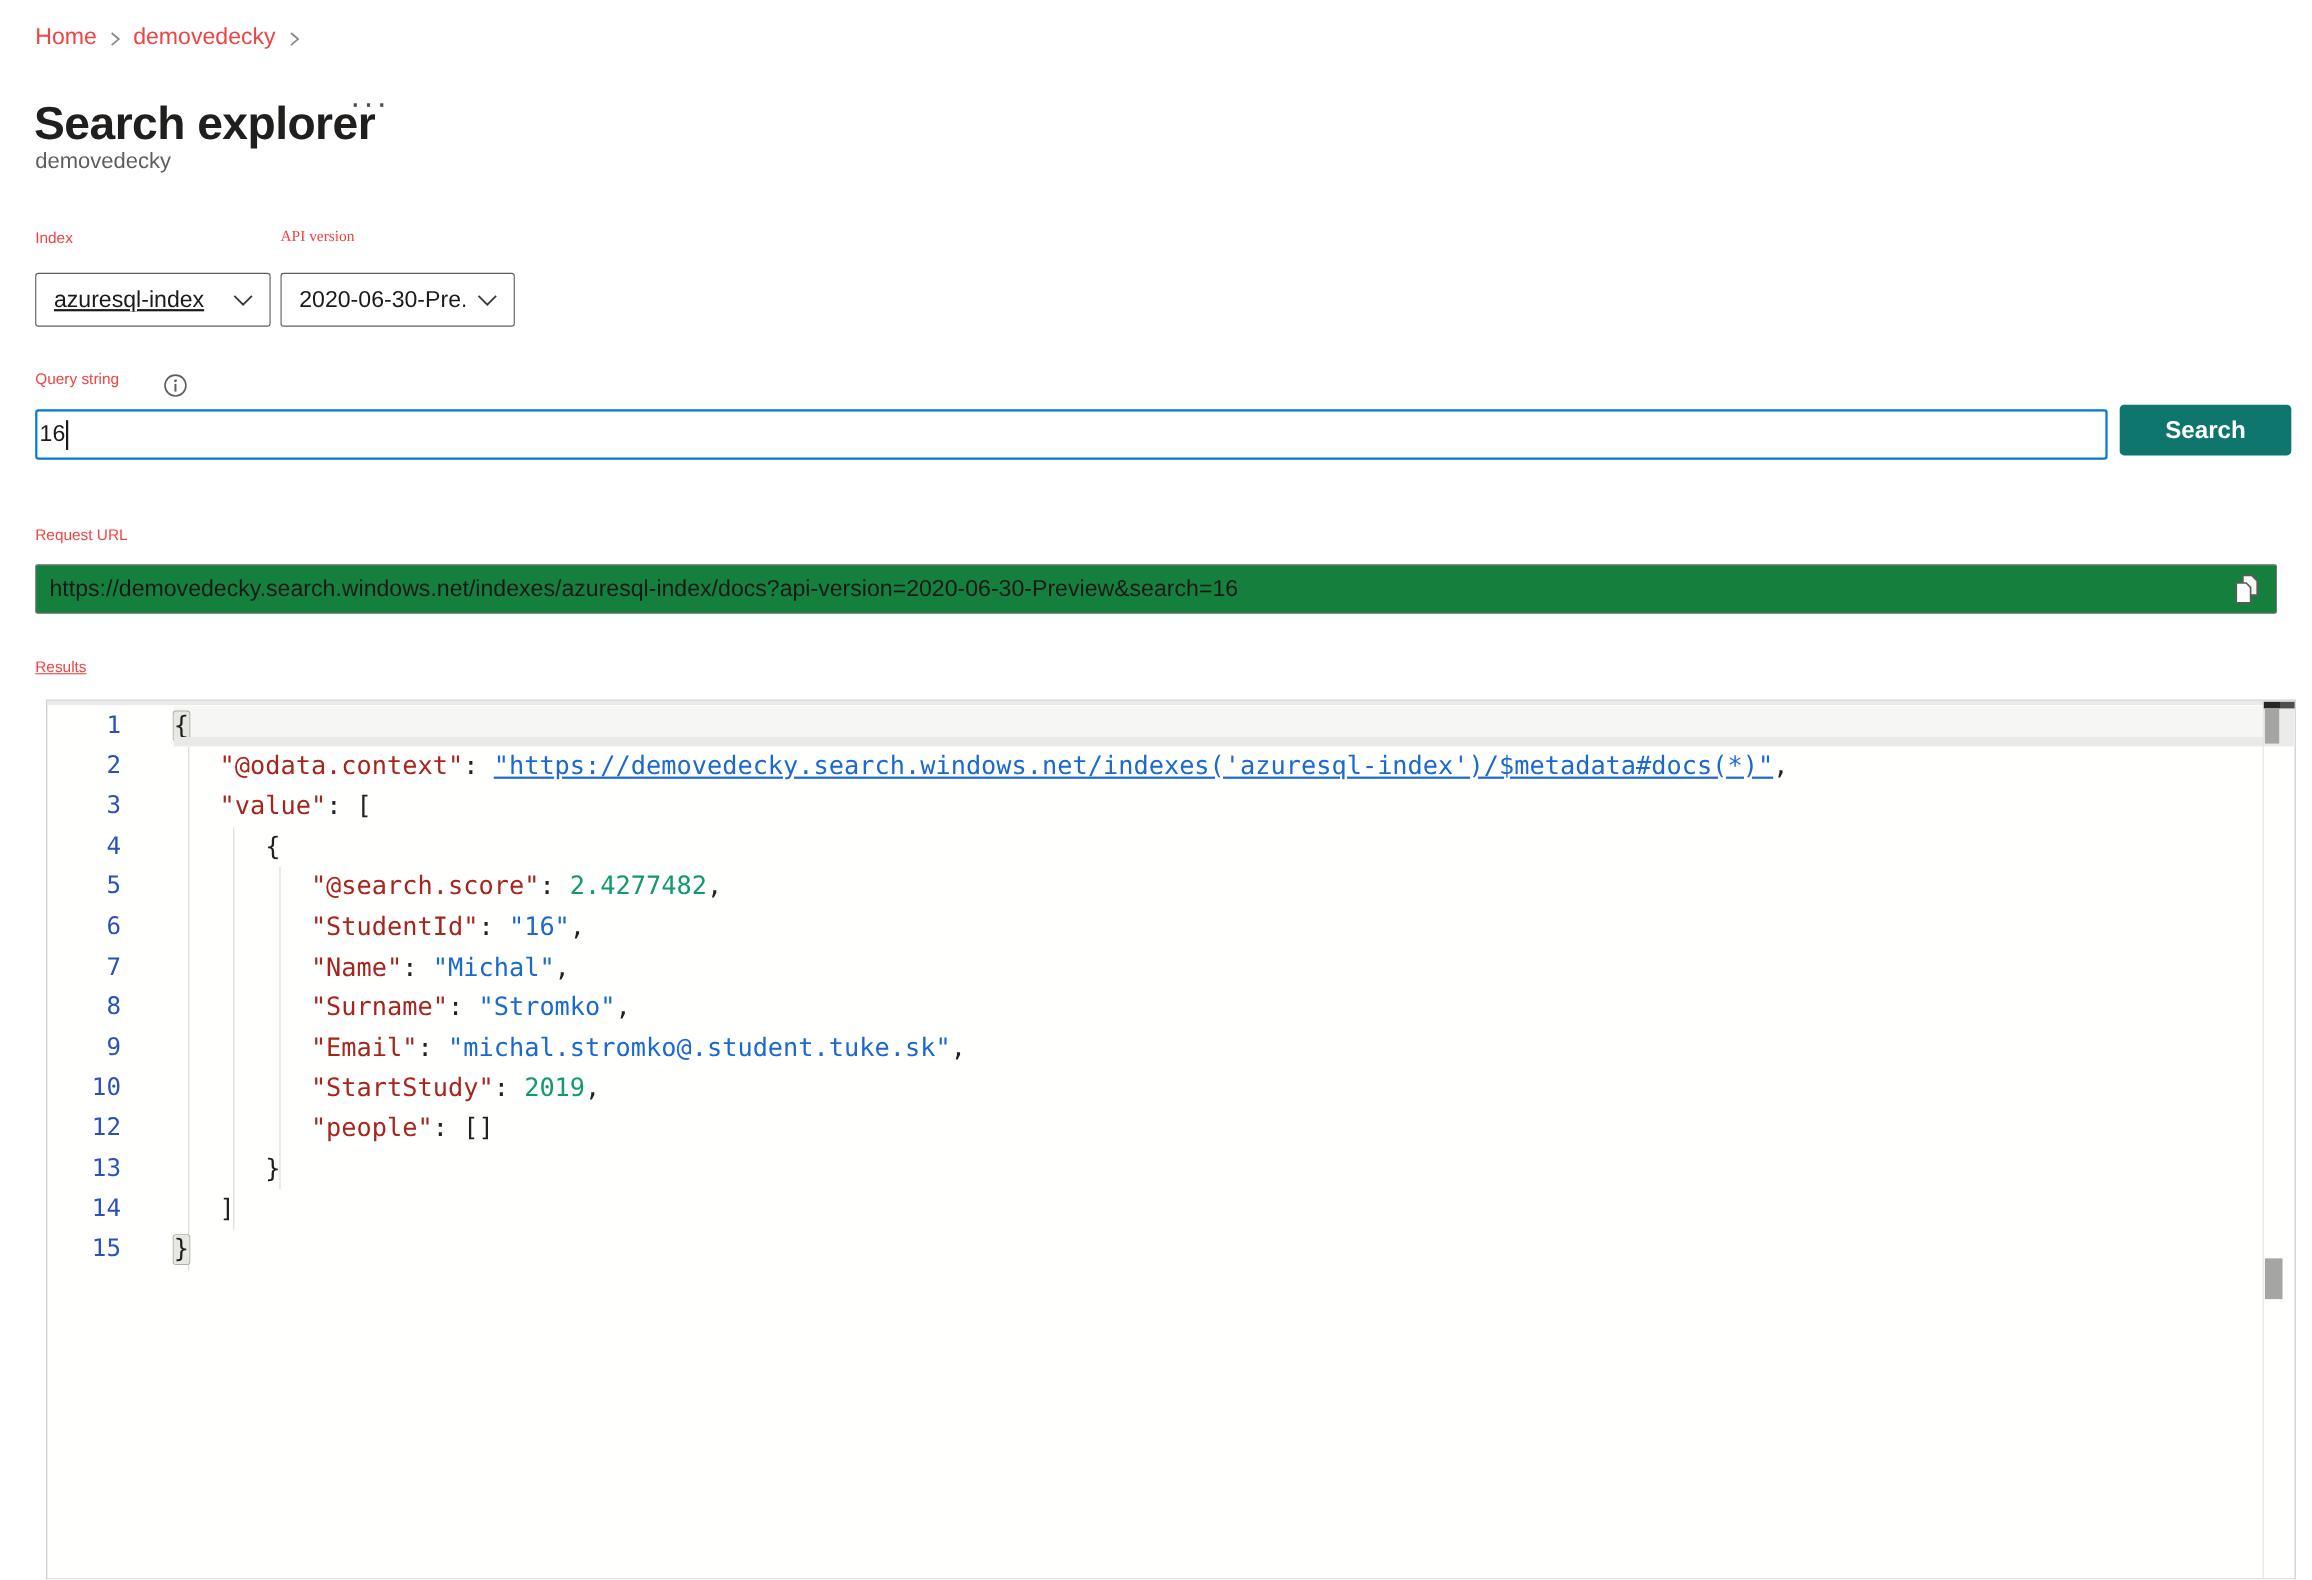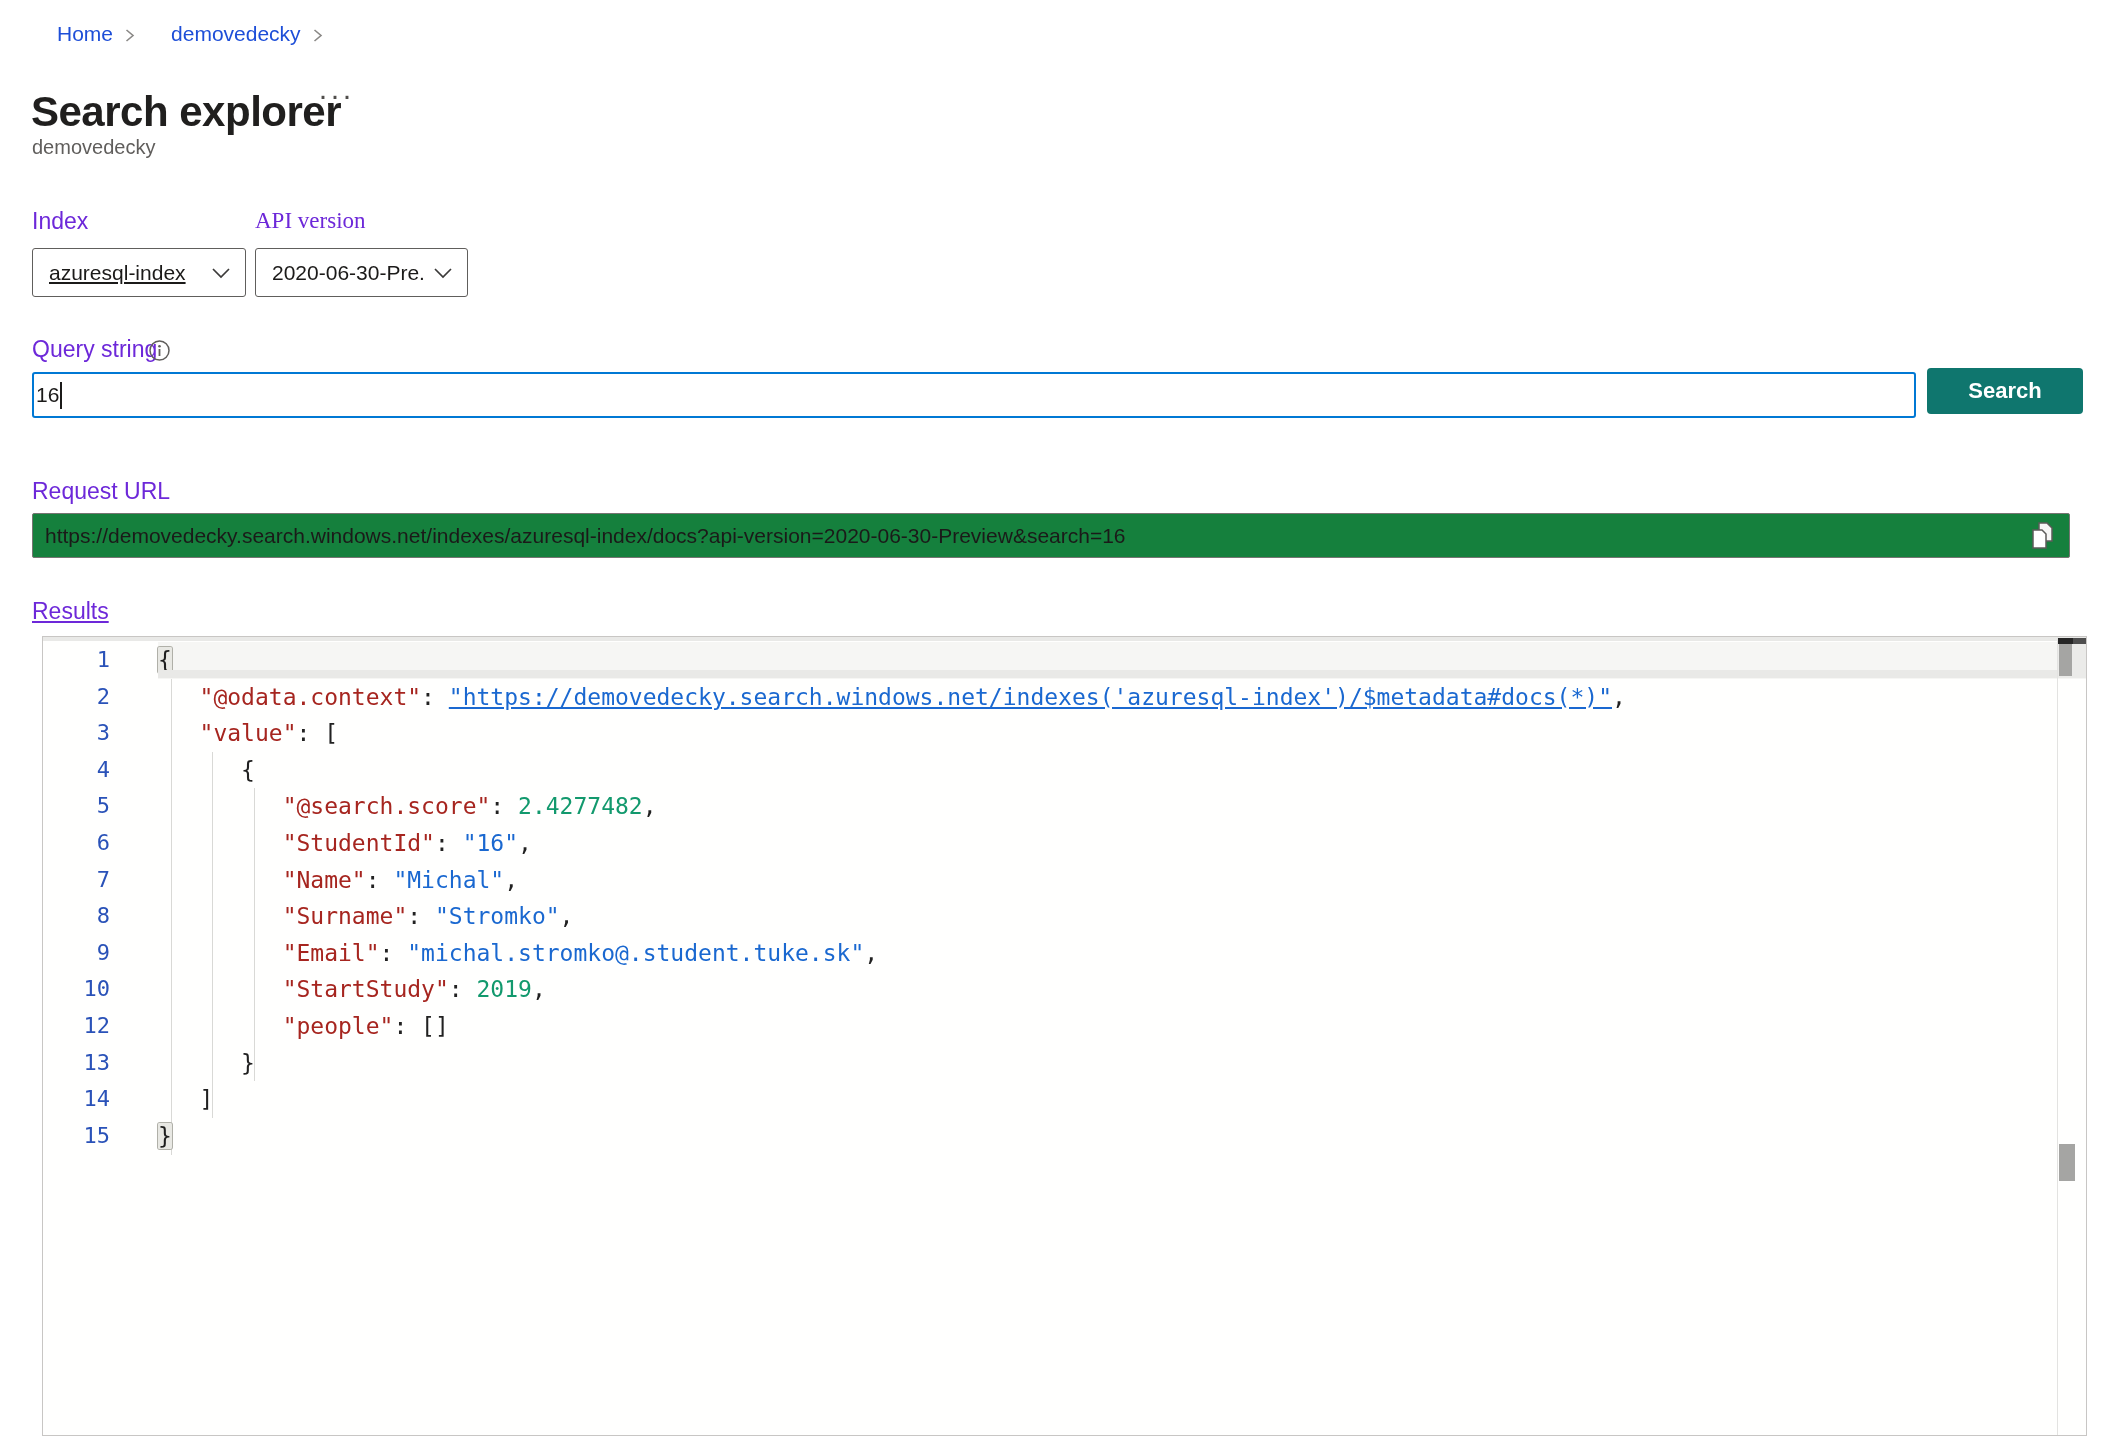--- a/index.html
+++ b/index.html
@@ -1,30 +1,30 @@
 <!DOCTYPE html>
 <html><head>
 <meta charset="utf-8">
 <style>
   html,body{margin:0;padding:0;background:#fff;}
   #page{position:relative;width:2102px;height:1436px;background:#fff;overflow:hidden;
         font-family:"Liberation Sans",sans-serif;color:#1b1a19;}
 
   
   .breadcrumb{position:absolute;left:32px;top:22px;display:flex;align-items:center;gap:10px;font-size:21px;}
-  .crumb{color:#1d4ed8;cursor:pointer;margin-left:25px;}
+  .crumb{color:#ef4444;cursor:pointer;}
   .crumb-sep{display:flex;align-items:center;margin-top:2px;}
 
   
   .page-title{position:absolute;left:31px;top:60px;font-size:42px;font-weight:700;color:#201f1e;letter-spacing:-0.5px;}
   .menu-dots{position:absolute;left:318px;top:78px;font-size:30px;color:#4f4d4b;letter-spacing:2px;cursor:pointer;}
   .subtitle{position:absolute;left:32px;top:136px;font-size:20px;color:#605e5c;}
 
   
-  .fld-label{position:absolute;font-size:23px;color:#6d28d9;}
+  .fld-label{position:absolute;font-size:14px;color:#ef4444;}
 
   
   .dropdown{position:absolute;top:248px;height:49px;box-sizing:border-box;border:1px solid #605e5c;border-radius:3px;
             background:#fff;display:flex;align-items:center;padding:0 14px 0 16px;font-size:21px;cursor:pointer;}
   .dropdown .dd-text{flex:1;white-space:nowrap;overflow:hidden;}
   .dd-chev{margin-left:10px;display:flex;align-items:center;}
 
   
   .info-icon{position:absolute;left:148px;top:339px;cursor:pointer;}
   .query-input{position:absolute;left:32px;top:372px;width:1884px;height:46px;box-sizing:border-box;

